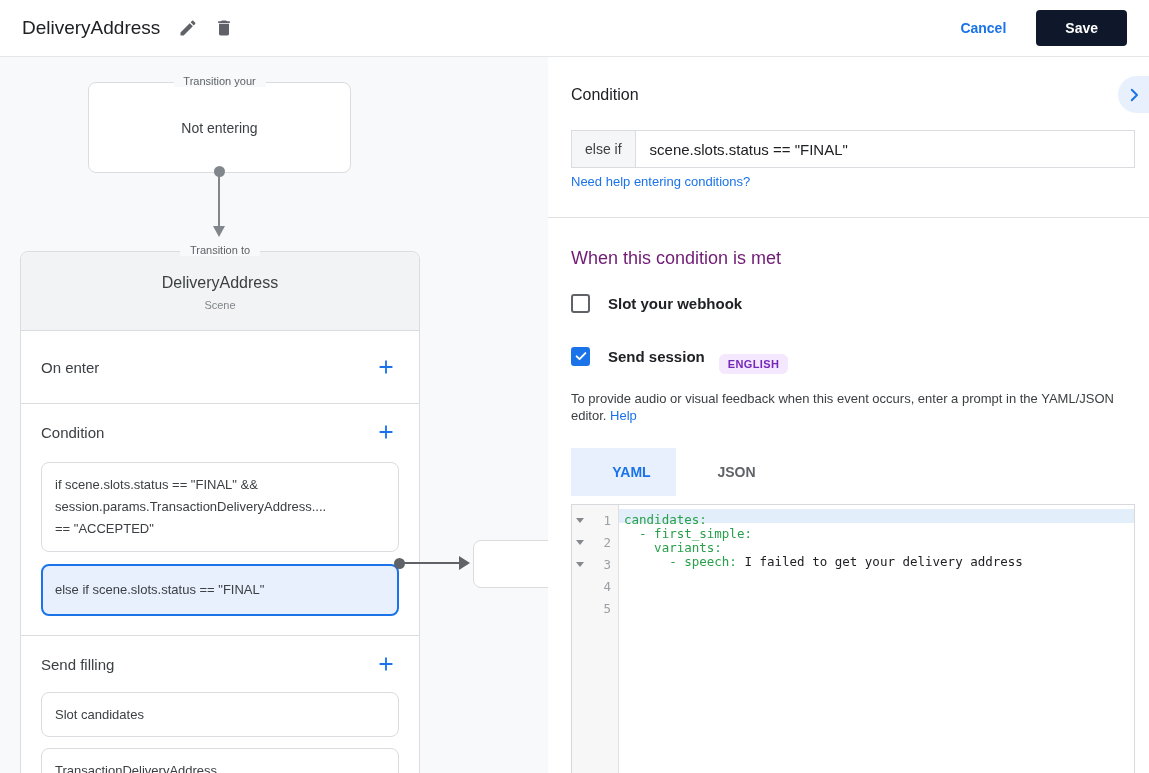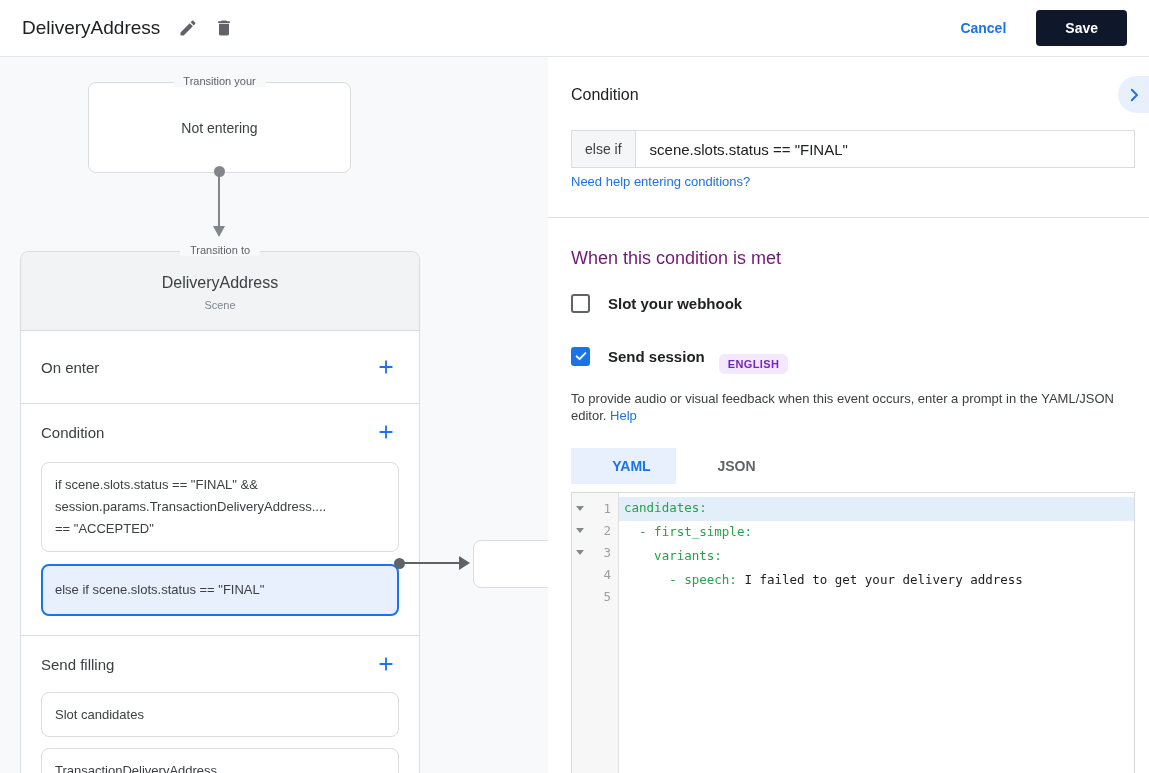--- a/index.html
+++ b/index.html
@@ -97,35 +97,35 @@
   .checkbox.checked { background:#1a73e8; border-color:#1a73e8; display:flex;
     align-items:center; justify-content:center; }
   .check-label { margin-left:18px; font-size:15px; font-weight:bold; color:#202124; }
   .lang-badge { margin-left:14px; background:#f3e8fd; color:#7627bb; font-size:11px;
     font-weight:bold; letter-spacing:0.4px; padding:4px 9px; border-radius:6px;margin-top:16px; }
 
   .hint { margin-top:16px; width:570px; font-size:13px; line-height:17px; color:#3c4043; }
   .hint a { color:#1a73e8; text-decoration:none; }
 
   .tabs { margin-top:24px; display:flex; }
-  .tab { width:105px; height:36px; display:flex; align-items:center; justify-content:center;
+  .tab { width:105px; height:48px; display:flex; align-items:center; justify-content:center;
     font-size:14px; font-weight:bold; color:#5f6368; cursor:pointer;padding-left:16px; }
   .tab.active { background:#e8f0fe; color:#1a73e8; }
 
   .editor { margin-top:8px; border:1px solid #d7d9dc; height:330px; display:flex;
     background:#fff; font-family:"DejaVu Sans Mono", monospace; font-size:12.5px; }
   .gutter { width:47px; background:#f7f7f7; border-right:1px solid #e0e0e0;
     padding-top:4px; flex:none; }
   .gutter-row { height:22px; display:flex; align-items:center; }
   .fold-cell { width:16px; display:flex; align-items:center; justify-content:center; }
   .fold-arrow { width:0; height:0; border-left:4px solid transparent;
     border-right:4px solid transparent; border-top:5px solid #85898d; cursor:pointer; }
   .lnum { flex:1; text-align:right; padding-right:7px; color:#9aa0a6; }
   .code { flex:1; padding-top:4px; overflow:hidden; cursor:text; }
-  .code-line { height:24px; line-height:22px; white-space:pre; padding-left:5px; }
+  .code-line { height:14px; line-height:22px; white-space:pre; padding-left:5px; }
   .code-line.active { background:#e3eefb; }
   .yaml-key { color:#28a04a; }
   .yaml-val { color:#202124; }
 </style>
 </head>
 <body>
 
 <div class="topbar">
   <span class="topbar-title">DeliveryAddress</span>
   <button class="icon-btn" style="margin-left:12px">

